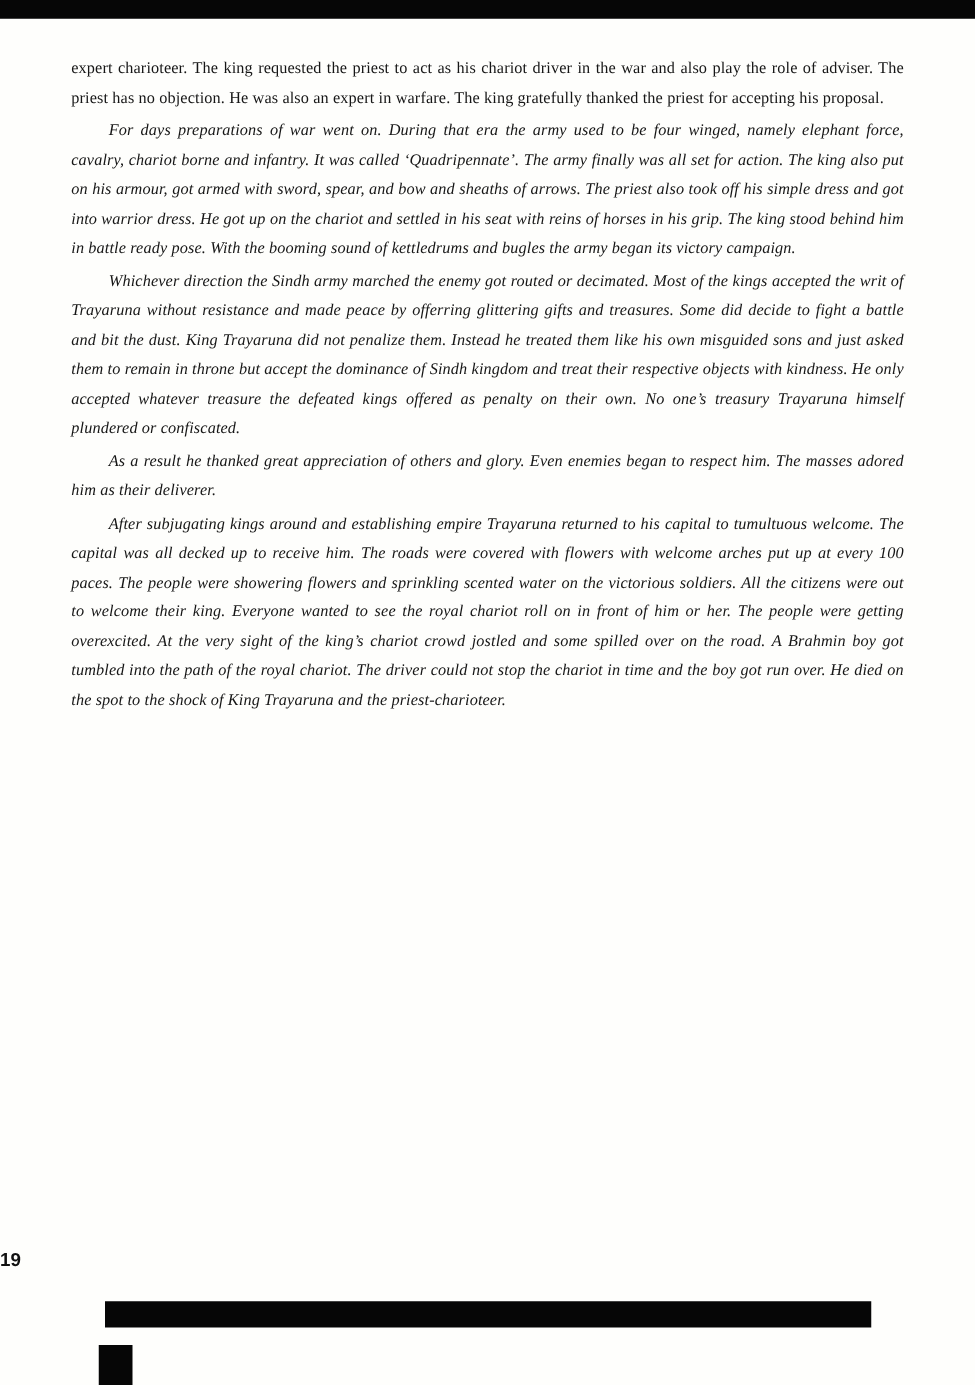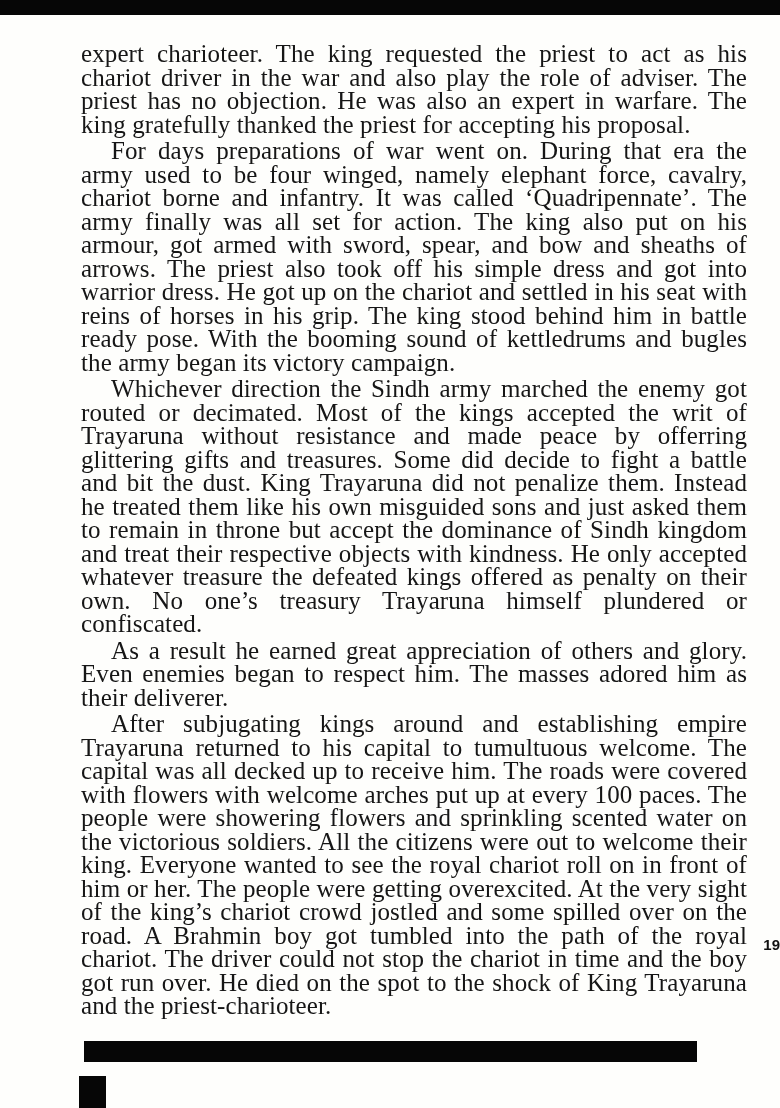--- a/index.html
+++ b/index.html
@@ -33,50 +33,49 @@
     position: absolute;
     top: 1076px; left: 79px;
     width: 27px; height: 32px;
     background: #060606;
   }
   .text-block {
     position: absolute;
     left: 57px; top: 42px;
     width: 666px;
     text-align: justify;
-    font-size: 25px;
+    font-size: 13px;
     line-height: 23.5px;
     letter-spacing: 0.1px;
-    margin-left: 24px;
   }
   .text-block p { margin: 0 0 3px 0; }
-  .text-block p.indent { text-indent: 30px; }
+  .text-block p.indent { text-indent: 30px; font-style: italic; }
   .page-number {
     position: absolute;
-    top: 936px; left: 0;
+    top: 1000px; left: 0;
     width: 780px;
-    text-align: right;
+    text-align: left;
     font-weight: bold;
     font-size: 15px;
     font-family: "Liberation Sans", sans-serif;
     color: #111111;
   }
 </style>
 </head>
 <body>
 
 <div class="page">
 
   <div class="scan-bar-top"></div>
 
   <div class="text-block">
     <p>expert charioteer. The king requested the priest to act as his chariot driver in the war and also play the role of adviser. The priest has no objection. He was also an expert in warfare. The king gratefully thanked the priest for accepting his proposal.</p>
     <p class="indent">For days preparations of war went on. During that era the army used to be four winged, namely elephant force, cavalry, chariot borne and infantry. It was called ‘Quadripennate’. The army finally was all set for action. The king also put on his armour, got armed with sword, spear, and bow and sheaths of arrows. The priest also took off his simple dress and got into warrior dress. He got up on the chariot and settled in his seat with reins of horses in his grip. The king stood behind him in battle ready pose. With the booming sound of kettledrums and bugles the army began its victory campaign.</p>
     <p class="indent">Whichever direction the Sindh army marched the enemy got routed or decimated. Most of the kings accepted the writ of Trayaruna without resistance and made peace by offerring glittering gifts and treasures. Some did decide to fight a battle and bit the dust. King Trayaruna did not penalize them. Instead he treated them like his own misguided sons and just asked them to remain in throne but accept the dominance of Sindh kingdom and treat their respective objects with kindness. He only accepted whatever treasure the defeated kings offered as penalty on their own. No one’s treasury Trayaruna himself plundered or confiscated.</p>
-    <p class="indent">As a result he earned great appreciation of others and glory. Even enemies began to respect him. The masses adored him as their deliverer.</p>
+    <p class="indent">As a result he thanked great appreciation of others and glory. Even enemies began to respect him. The masses adored him as their deliverer.</p>
     <p class="indent">After subjugating kings around and establishing empire Trayaruna returned to his capital to tumultuous welcome. The capital was all decked up to receive him. The roads were covered with flowers with welcome arches put up at every 100 paces. The people were showering flowers and sprinkling scented water on the victorious soldiers. All the citizens were out to welcome their king. Everyone wanted to see the royal chariot roll on in front of him or her. The people were getting overexcited. At the very sight of the king’s chariot crowd jostled and some spilled over on the road. A Brahmin boy got tumbled into the path of the royal chariot. The driver could not stop the chariot in time and the boy got run over. He died on the spot to the shock of King Trayaruna and the priest-charioteer.</p>
   </div>
 
   <div class="page-number">19</div>
 
   <div class="scan-bar-bottom"></div>
   <div class="scan-mark-corner"></div>
 
 </div>
 

